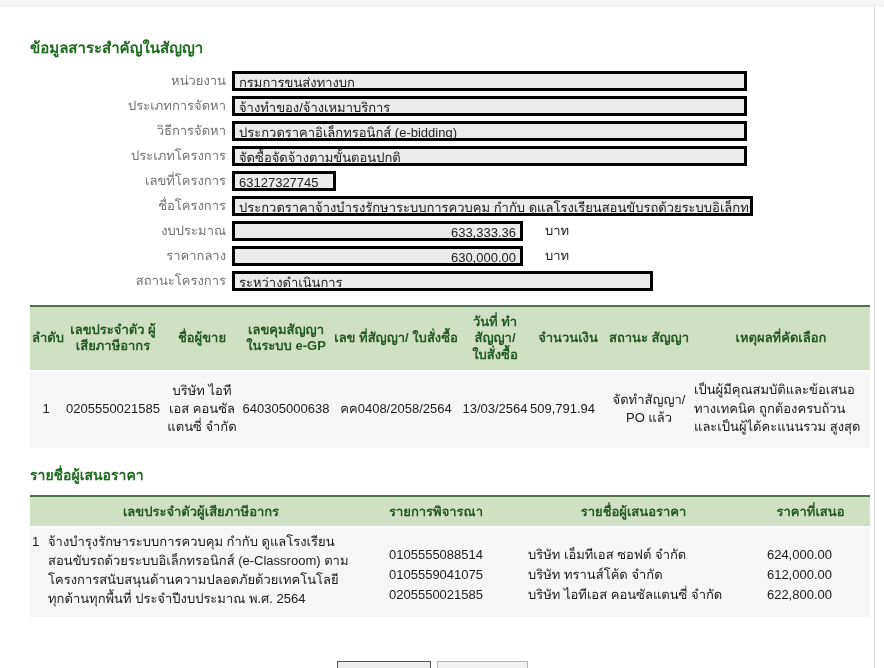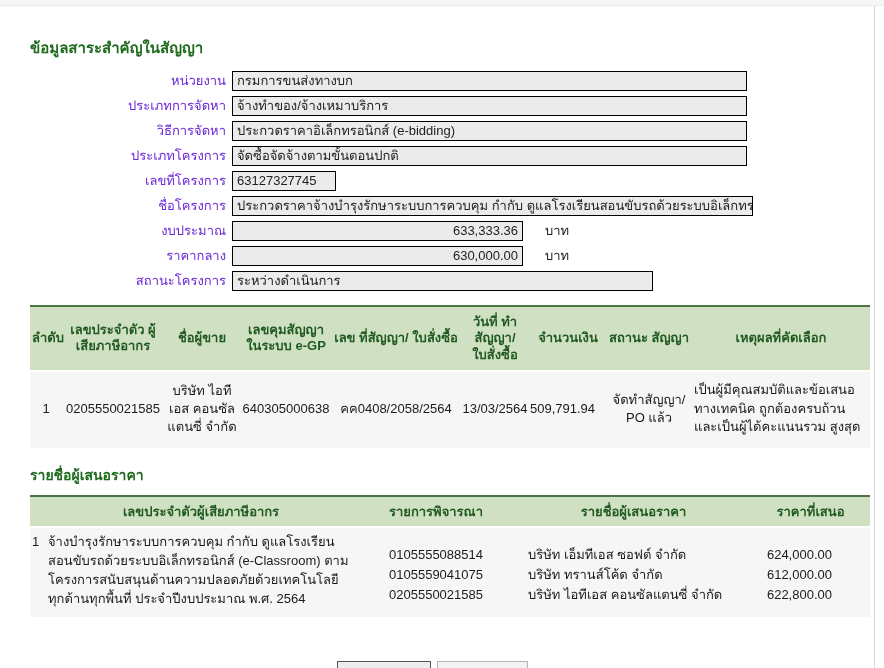--- a/index.html
+++ b/index.html
@@ -22,25 +22,25 @@
   .page-title {
     margin: 14px 0 10px 30px;
     font-size: 15px; font-weight: bold; color: #1e6b1e;
   }
 
   
   .form { margin-left: 0; }
   .frow { display: flex; align-items: center; margin-bottom: 4px; }
   .flabel {
     width: 232px; text-align: right; padding-right: 6px;
-    font-size: 13px; color: #6d28d9; flex: none;
+    font-size: 13px; color: #737373; flex: none;
   }
   .ibox {
     height: 20px; line-height: 18px;
-    background: #ebebeb; border: 1px solid #000000;
+    background: #ebebeb; border: 3px solid #000000;
     font-size: 13px; color: #222; padding: 0 4px;
     overflow: hidden; white-space: nowrap;
   }
   .w-lg { width: 515px; }
   .w-md { width: 421px; }
   .w-sm { width: 104px; }
   .w-name { width: 521px; }
   .w-money { width: 291px; }
   .num { text-align: right; }
   .unit { font-size: 13px; margin-left: 22px; }

